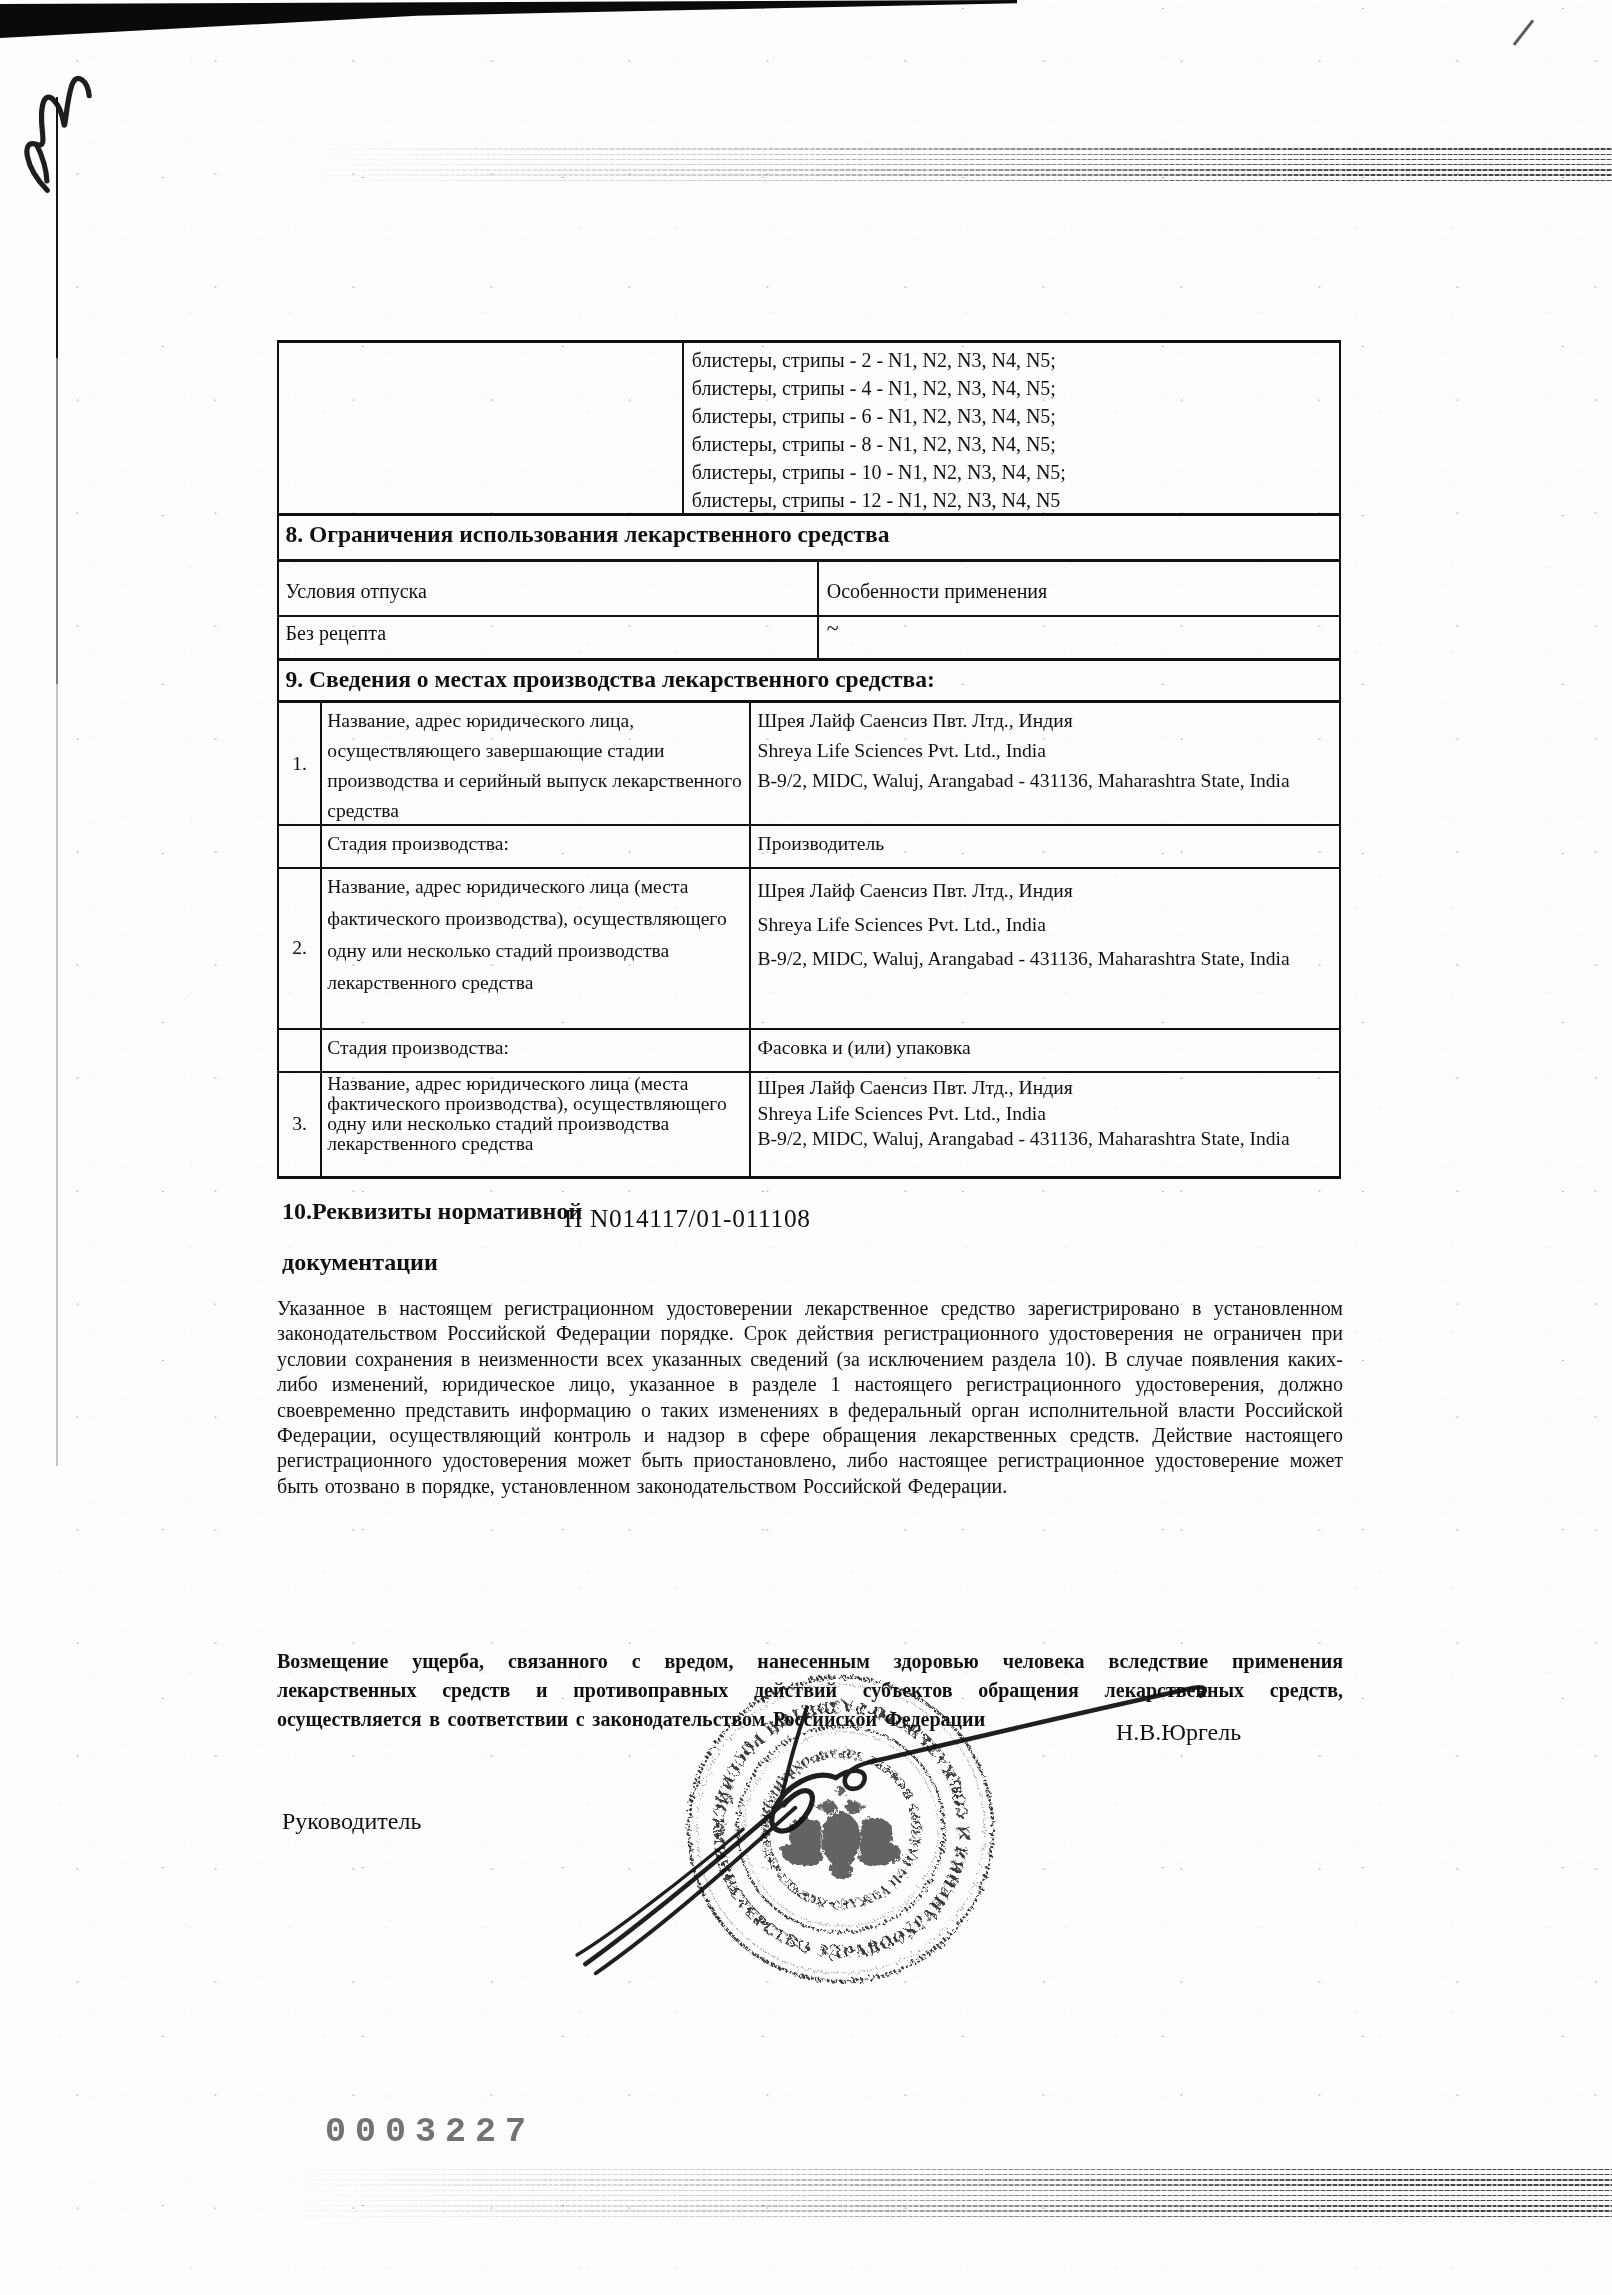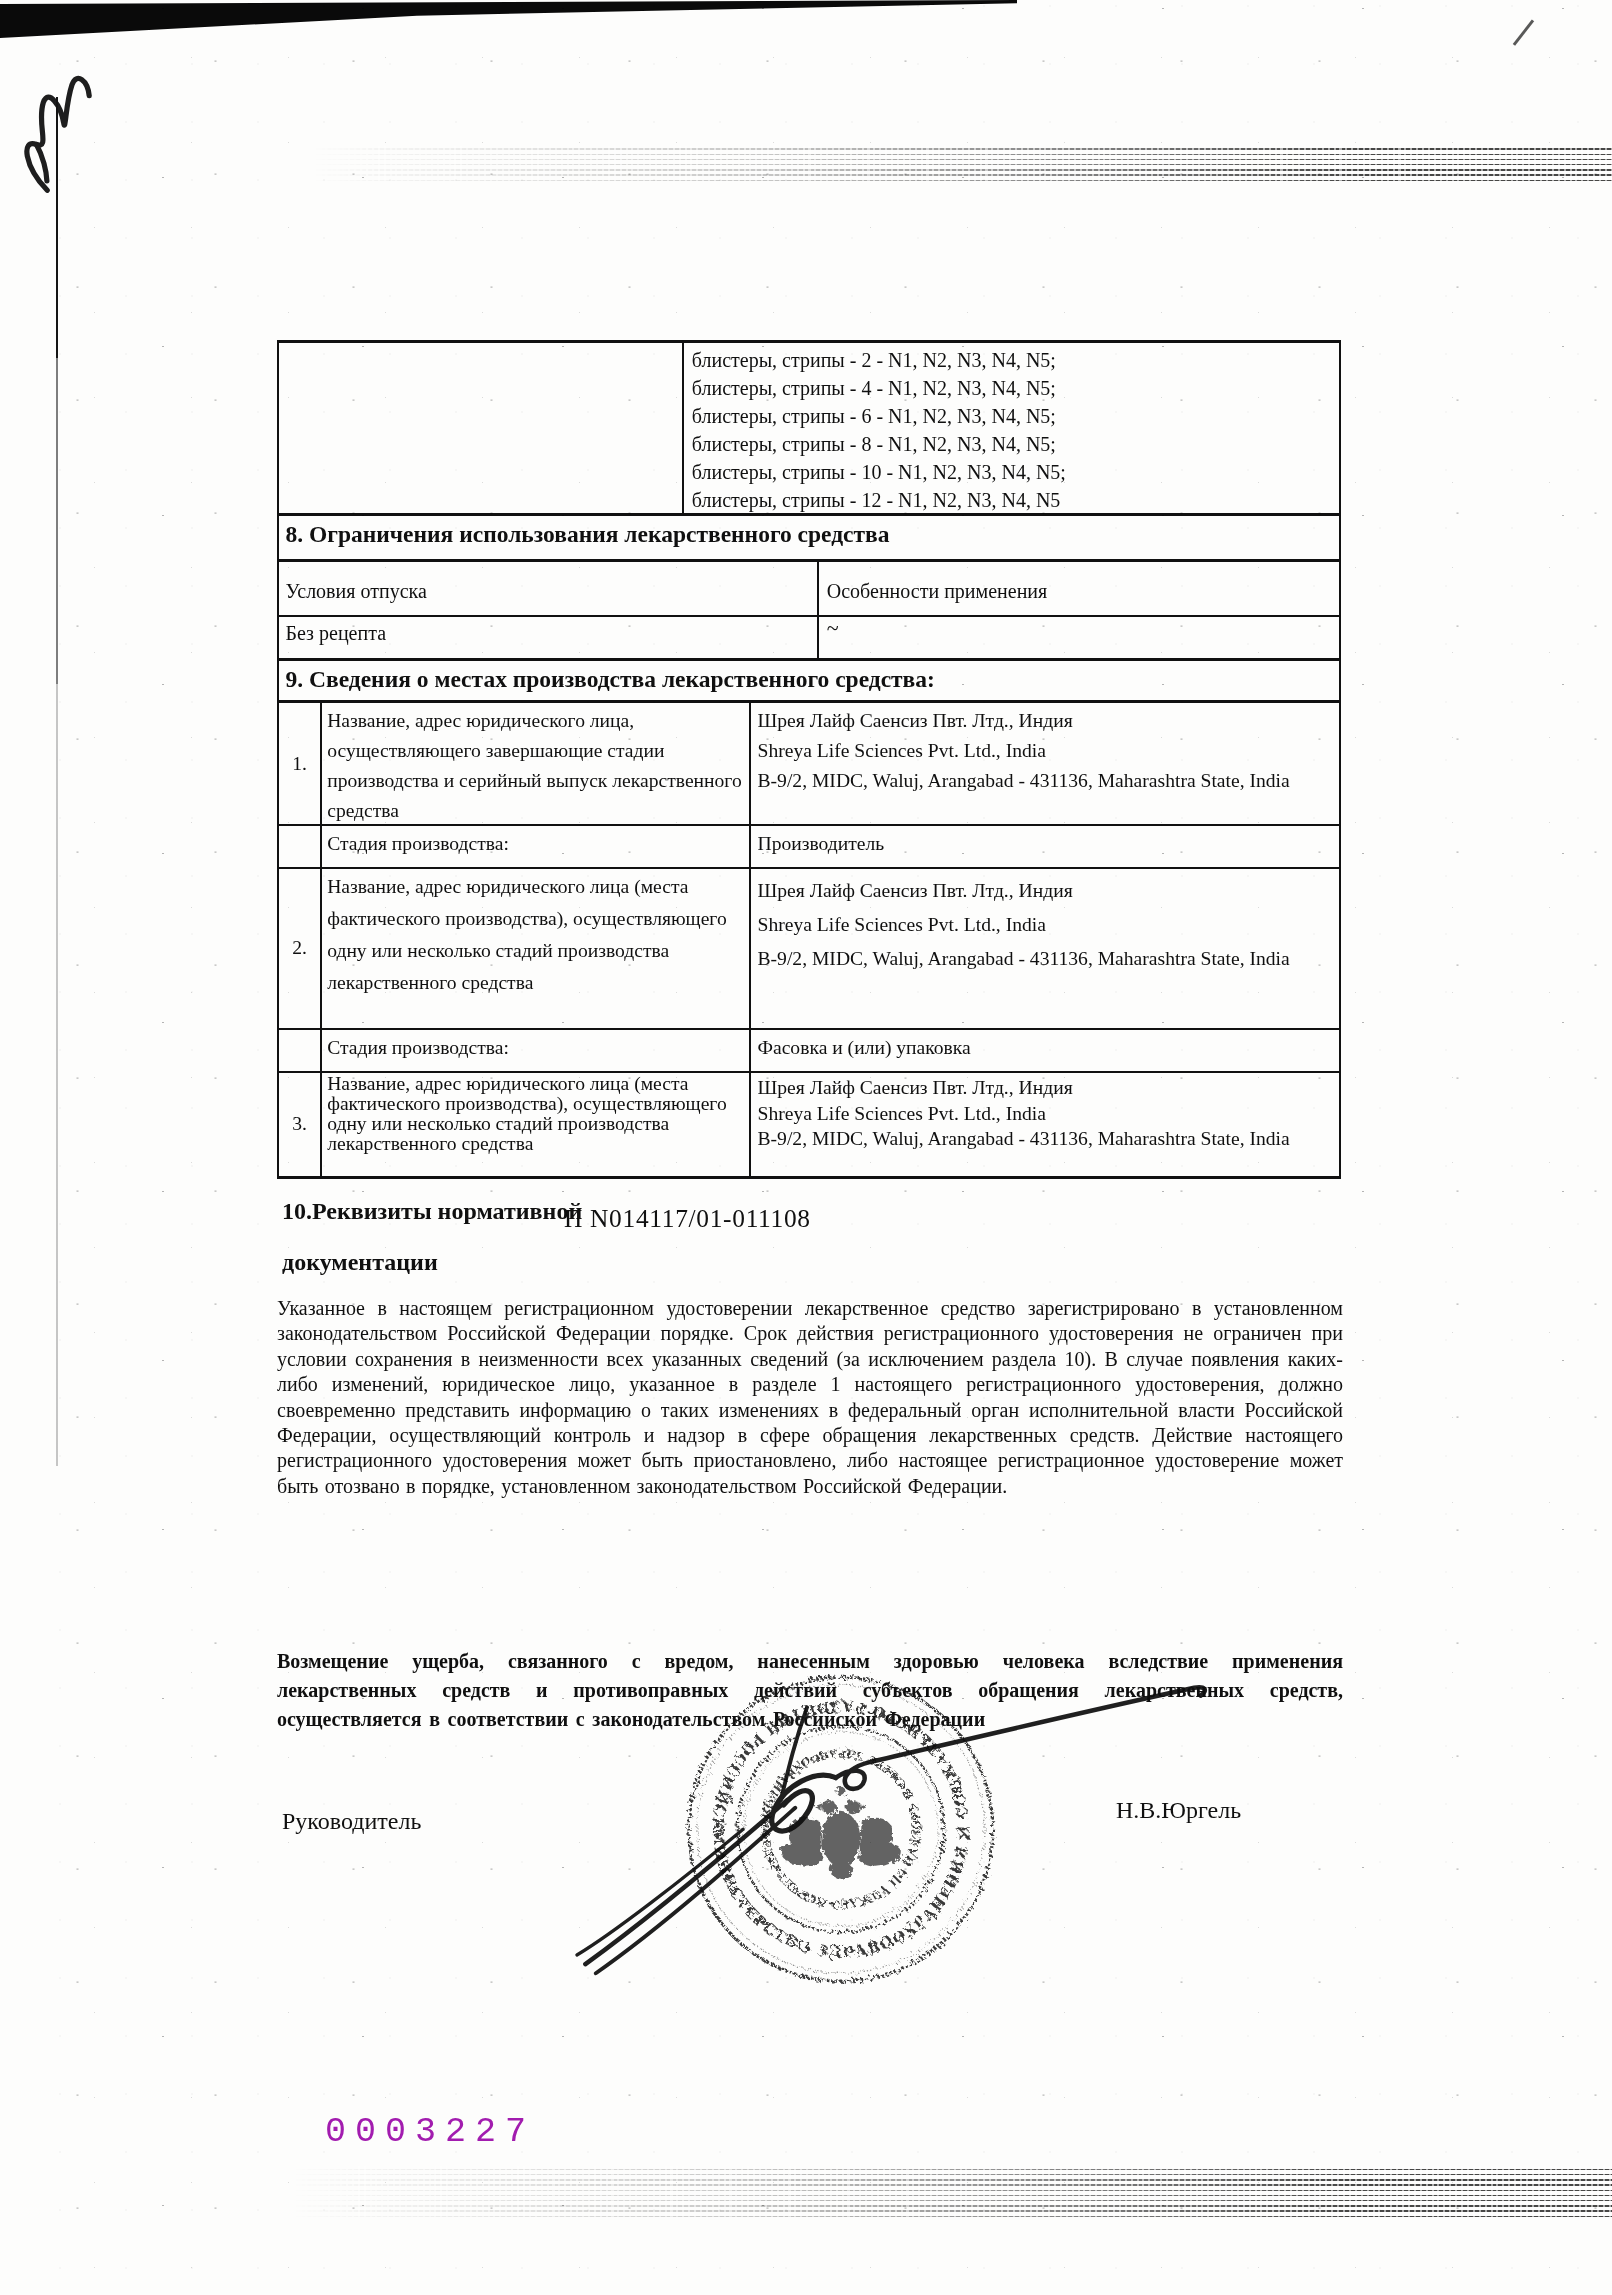--- a/index.html
+++ b/index.html
@@ -72,25 +72,25 @@
   .r5{height:104px;}.r5 .plabel{line-height:20px;padding-top:1.3px;}.r5 .pval{line-height:25.4px;}
 
   .sec10-title{left:282px;top:1186px;width:317px;font-weight:bold;font-size:24px;line-height:51px;}
   .regnum{left:564px;top:1204px;font-size:25.4px;letter-spacing:0.7px;}
 
   .legal{position:absolute;left:277px;width:1066px;margin:0;text-align:justify;}
   .p1{top:1296px;font-size:20px;line-height:25.4px;word-spacing:1.3px;}
   .p2{top:1619px;font-size:20px;line-height:29px;font-weight:bold;word-spacing:2.6px;margin-top:28px;}
 
   .sig-role{left:282px;top:1808px;font-size:24px;font-family:Liberation Serif, serif;}
-  .sig-name{left:1116px;top:1797px;font-size:24px;}
+  .sig-name{left:1116px;top:1719px;font-size:24px;}
 
   .stamp-svg{position:absolute;left:515px;top:1604px;z-index:4;}
   .serial{left:325px;top:2112px;font-family:"Liberation Mono","DejaVu Sans Mono",monospace;
-    font-size:35px;font-weight:normal;letter-spacing:9px;color:#a21caf;}
+    font-size:35px;font-weight:bold;letter-spacing:9px;color:#737373;}
 </style>
 </head>
 <body>
 
 <div class="page">
 
   <div class="top-wedge"></div>
   <svg class="tl-mark" width="137" height="170" viewBox="0 0 210 260">
     <g fill="none" stroke="#0c0c0c" stroke-width="8" stroke-linecap="round" transform="rotate(-18 105 130)" opacity=".92">
       <path d="M 34,238 C 12,192 20,150 40,166 C 58,180 50,136 70,108 C 84,90 94,120 90,147 C 87,165 102,120 120,96 C 133,79 145,97 140,120"></path>

